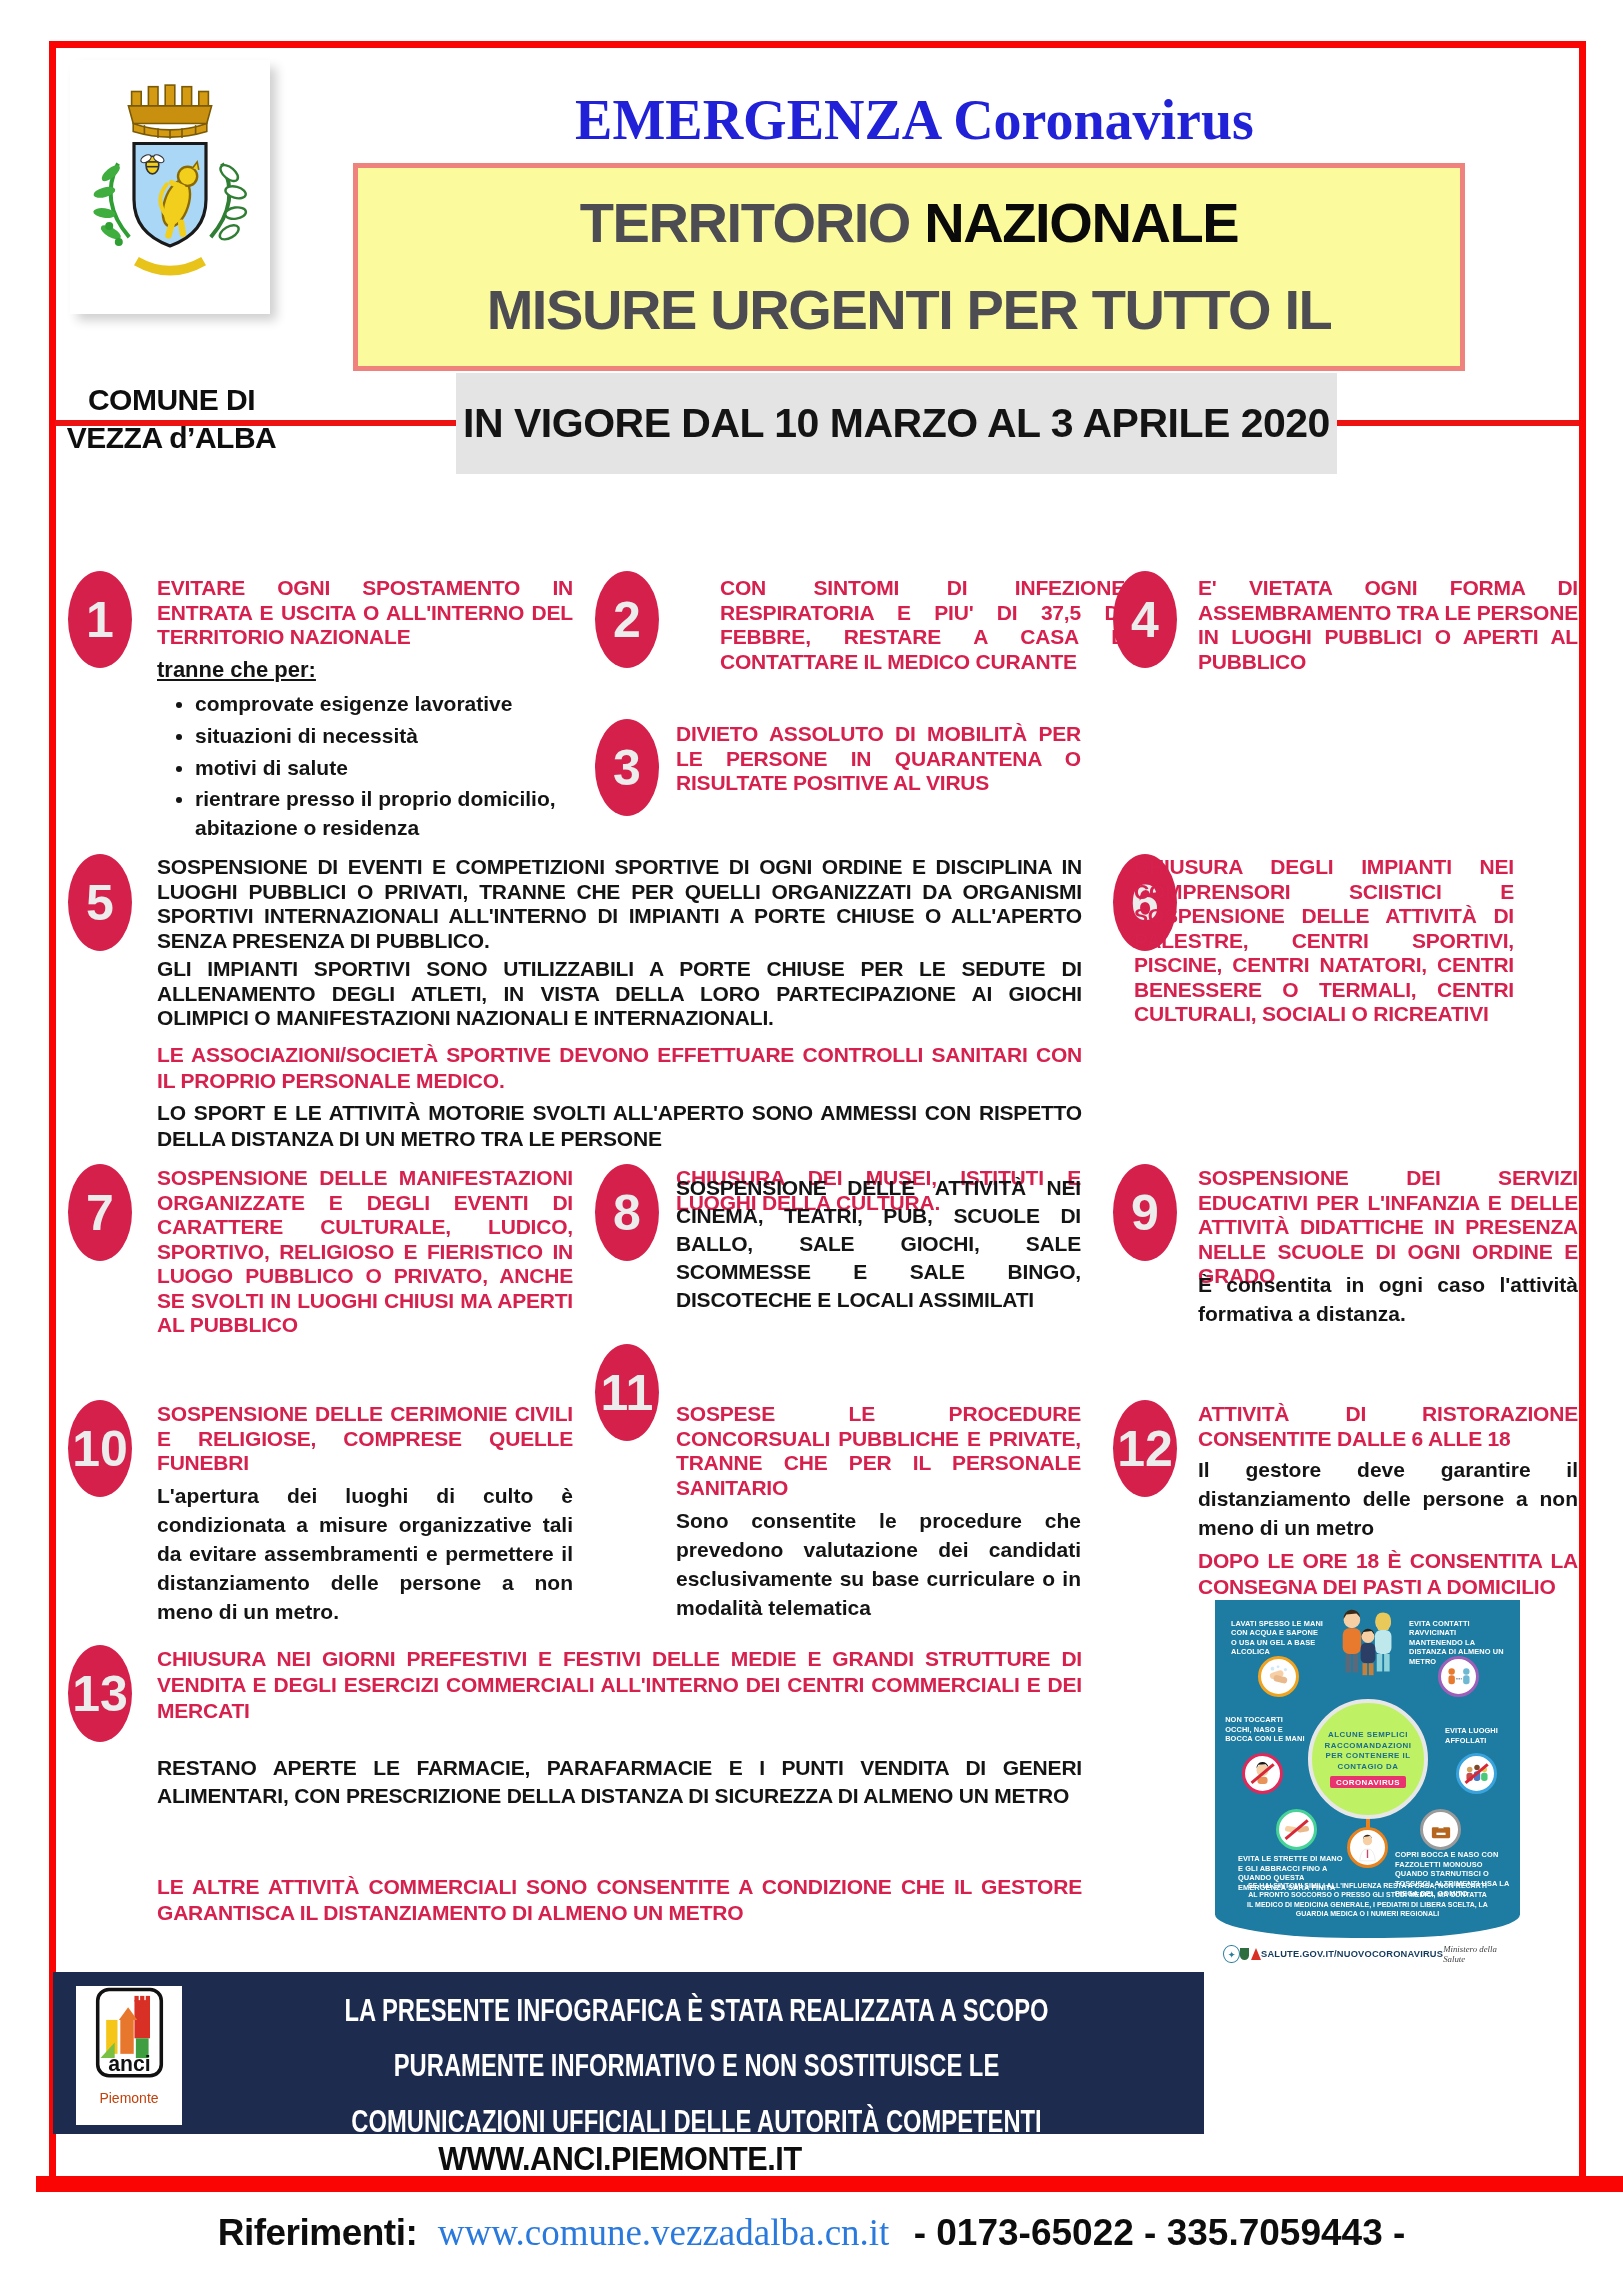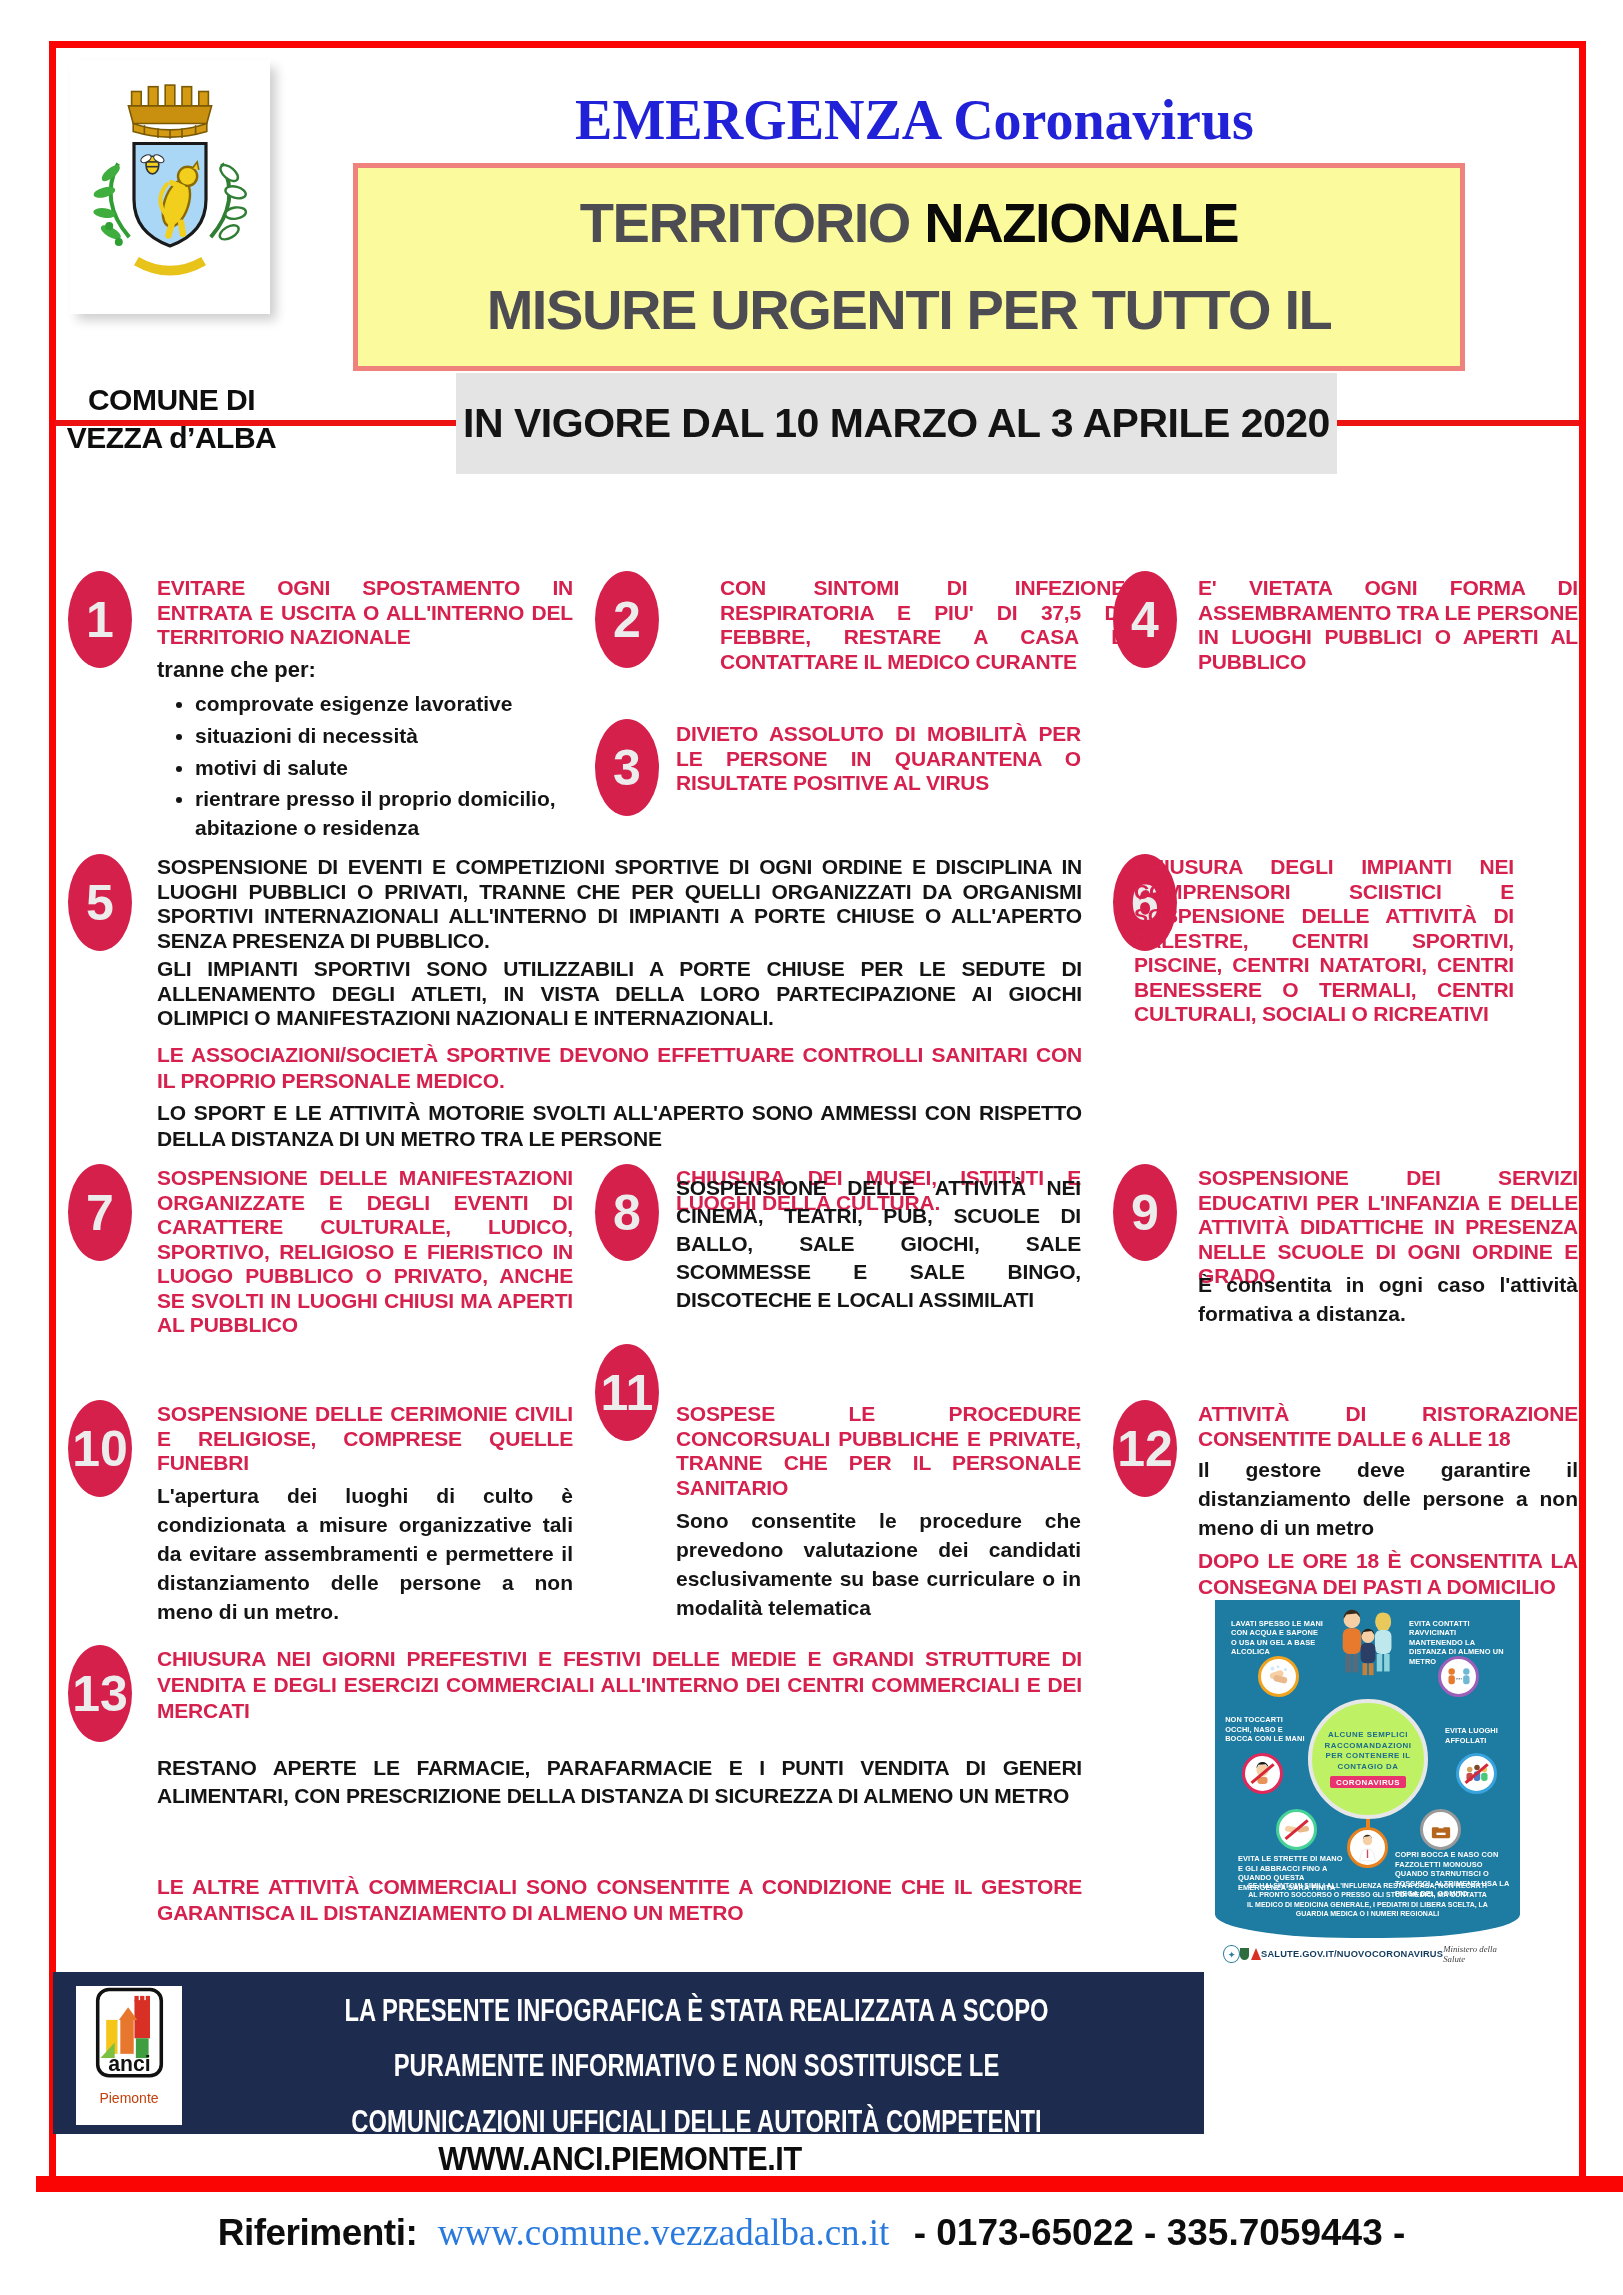--- a/index.html
+++ b/index.html
@@ -38,21 +38,21 @@
          font-weight:bold;font-size:50px;}
   .mtitle{position:absolute;color:#d6204d;font-weight:bold;font-size:21px;line-height:24.5px;
           text-align:justify;letter-spacing:-0.2px;}
   .mbody-cond{position:absolute;color:#141414;font-weight:bold;font-size:21px;line-height:24.5px;
               text-align:justify;letter-spacing:-0.2px;}
   .mbody-cond8{line-height:28px;}
   .mbody-round{position:absolute;color:#141414;font-weight:600;font-size:21px;line-height:29px;
                text-align:justify;}
   .mred-cond{position:absolute;color:#d6204d;font-weight:bold;font-size:21px;line-height:26px;
              text-align:justify;letter-spacing:-0.2px;}
-  .m-intro{position:absolute;color:#141414;font-weight:600;font-size:22px;}
+  .m-intro{position:absolute;color:#141414;font-weight:600;font-size:22px;text-decoration:underline;}
   .m-bullets{position:absolute;margin:0;padding-left:28px;color:#141414;font-weight:600;
              font-size:21px;line-height:29px;}
   .m-bullets li{margin-bottom:2.8px;}
 
   
   .info-graphic{position:absolute;left:1215px;top:1600px;width:305px;height:370px;background:#ffffff;}
   .ig-blue{position:absolute;left:0;top:0;width:305px;height:338px;background:#1e7ca2;
            border-radius:0 0 45% 45% / 0 0 7% 7%;}
   .ig-cap{position:absolute;color:#ffffff;font-weight:bold;font-size:7.4px;line-height:1.3;
           text-align:left;letter-spacing:0.1px;}

